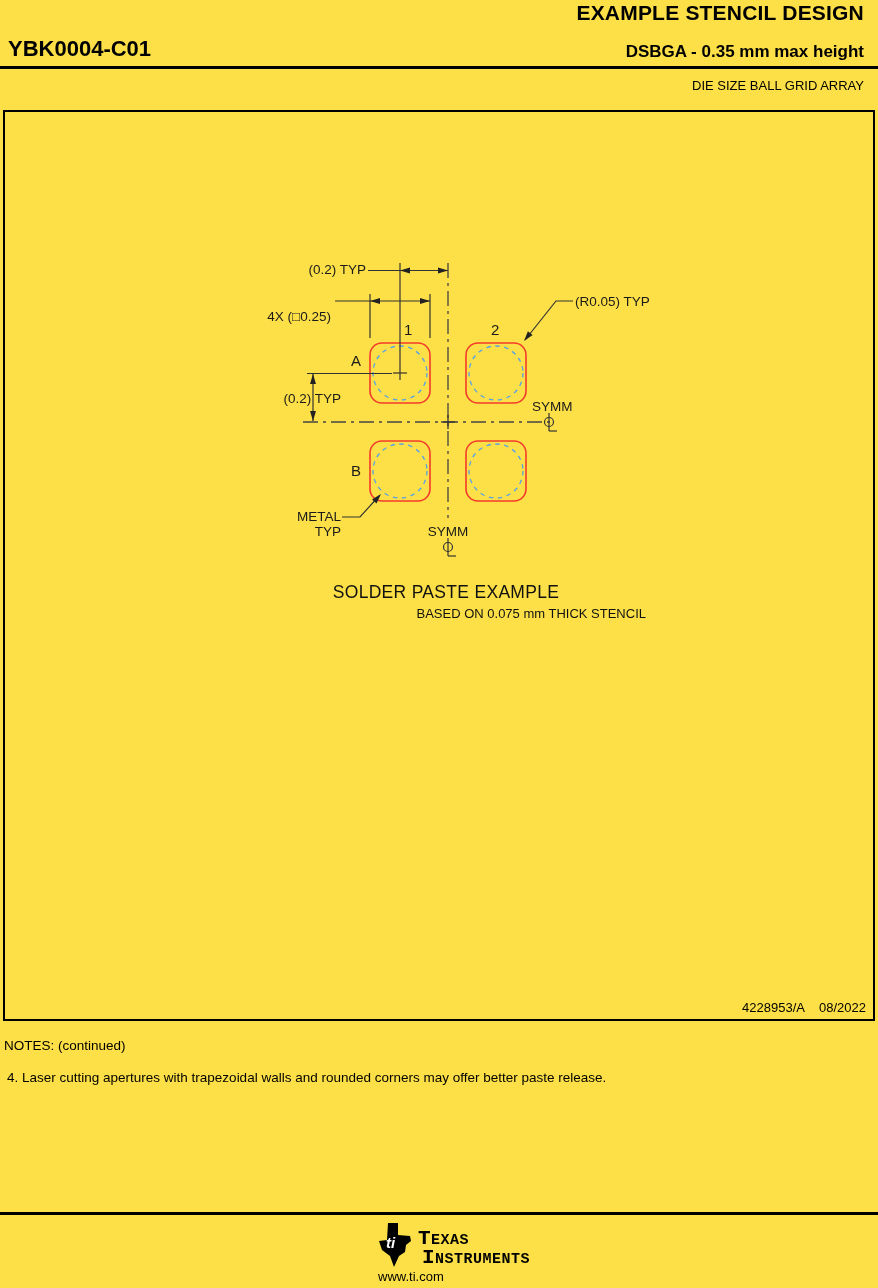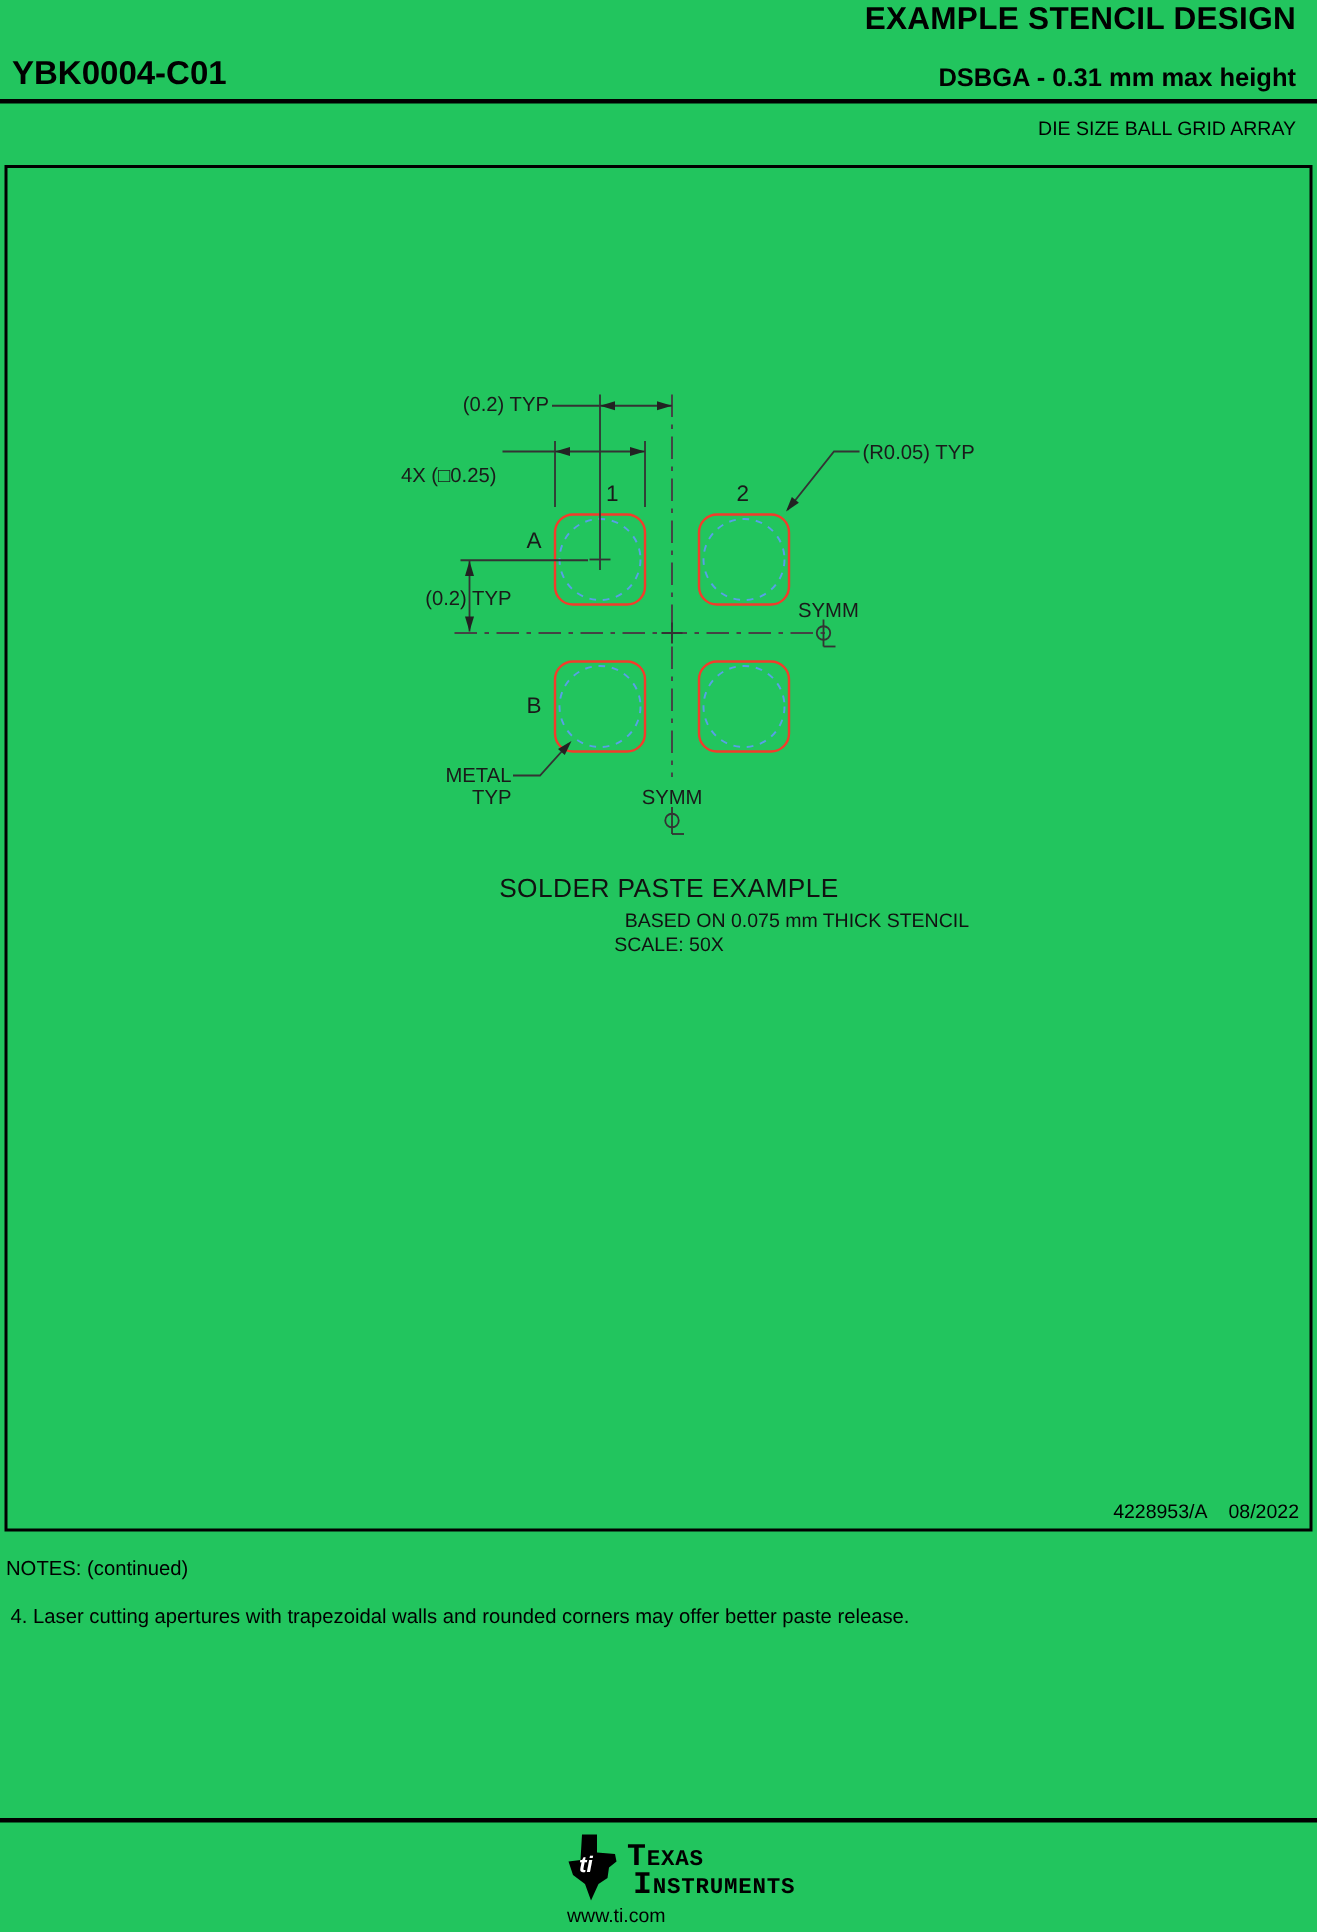--- a/index.html
+++ b/index.html
@@ -1,16 +1,16 @@
 <!DOCTYPE html>
 <html><head>
 <meta charset="utf-8">
 <style>
   html,body{margin:0;padding:0;background:#fff;}
-  .page{position:relative;width:878px;height:1288px;background:#22c55e;
+  .page{position:relative;width:878px;height:1288px;background:#fde047;
         font-family:"Liberation Sans",sans-serif;color:#000;overflow:hidden;}
   .abs{position:absolute;}
   .hdr-title{top:1px;right:14px;font-size:21px;font-weight:bold;letter-spacing:.2px;}
   .hdr-part{top:36px;left:8px;font-size:22px;font-weight:bold;}
   .hdr-pkg{top:42px;right:14px;font-size:17px;font-weight:bold;}
   .hdr-rule{top:66px;left:0;width:878px;height:3px;background:#000;}
   .hdr-family{top:78px;right:14px;font-size:13px;}
   .frame{left:3px;top:110px;width:872px;height:911px;border:2px solid #000;box-sizing:border-box;}
   .docnum{top:1000px;right:12px;font-size:13px;}
   .docnum span{margin-left:14px;}
@@ -34,21 +34,21 @@
   .ti-url{text-align:left;font-size:13px;margin-top:1px;width:176px;}
   svg{position:absolute;left:0;top:0;}
 </style>
 </head>
 <body>
 
 <div class="page">
 
   <div class="abs hdr-title">EXAMPLE STENCIL DESIGN</div>
   <div class="abs hdr-part">YBK0004-C01</div>
-  <div class="abs hdr-pkg">DSBGA - 0.31 mm max height</div>
+  <div class="abs hdr-pkg">DSBGA - 0.35 mm max height</div>
   <div class="abs hdr-rule"></div>
   <div class="abs hdr-family">DIE SIZE BALL GRID ARRAY</div>
 
   <div class="abs frame"></div>
   <div class="abs docnum">
     <span>4228953/A</span><span>08/2022</span>
   </div>
 
   <svg width="878" height="700" viewBox="0 0 878 700">
 
@@ -134,21 +134,20 @@
   <div class="abs dwg-label" style="top:524px;left:418px;width:60px;text-align:center;">SYMM</div>
 
   <div class="abs dwg-label ra" style="top:509px;right:537px;">
     <div>METAL</div>
     <div>TYP</div>
   </div>
 
   <div class="abs caption">
     <div class="cap1">SOLDER PASTE EXAMPLE</div>
     <div class="cap2">BASED ON 0.075 mm THICK STENCIL</div>
-    <div class="cap3">SCALE: 50X</div>
   </div>
 
   <div class="abs notes-h">NOTES: (continued)</div>
   <div class="abs note-line">4. Laser cutting apertures with trapezoidal walls and rounded corners may offer better paste release.</div>
 
   <div class="abs foot-rule"></div>
   <div class="abs brand">
     <div class="brand-row">
       <svg width="34" height="46" viewBox="0 0 34 46" style="position:static;">
         <path d="M10,1 L20,1 L20,13 L32,14 L33,19 L28,23 L27,30 L21,34 L16,45 L12,34 L4,28 L1,19 L9,18 Z" fill="#000"></path>

